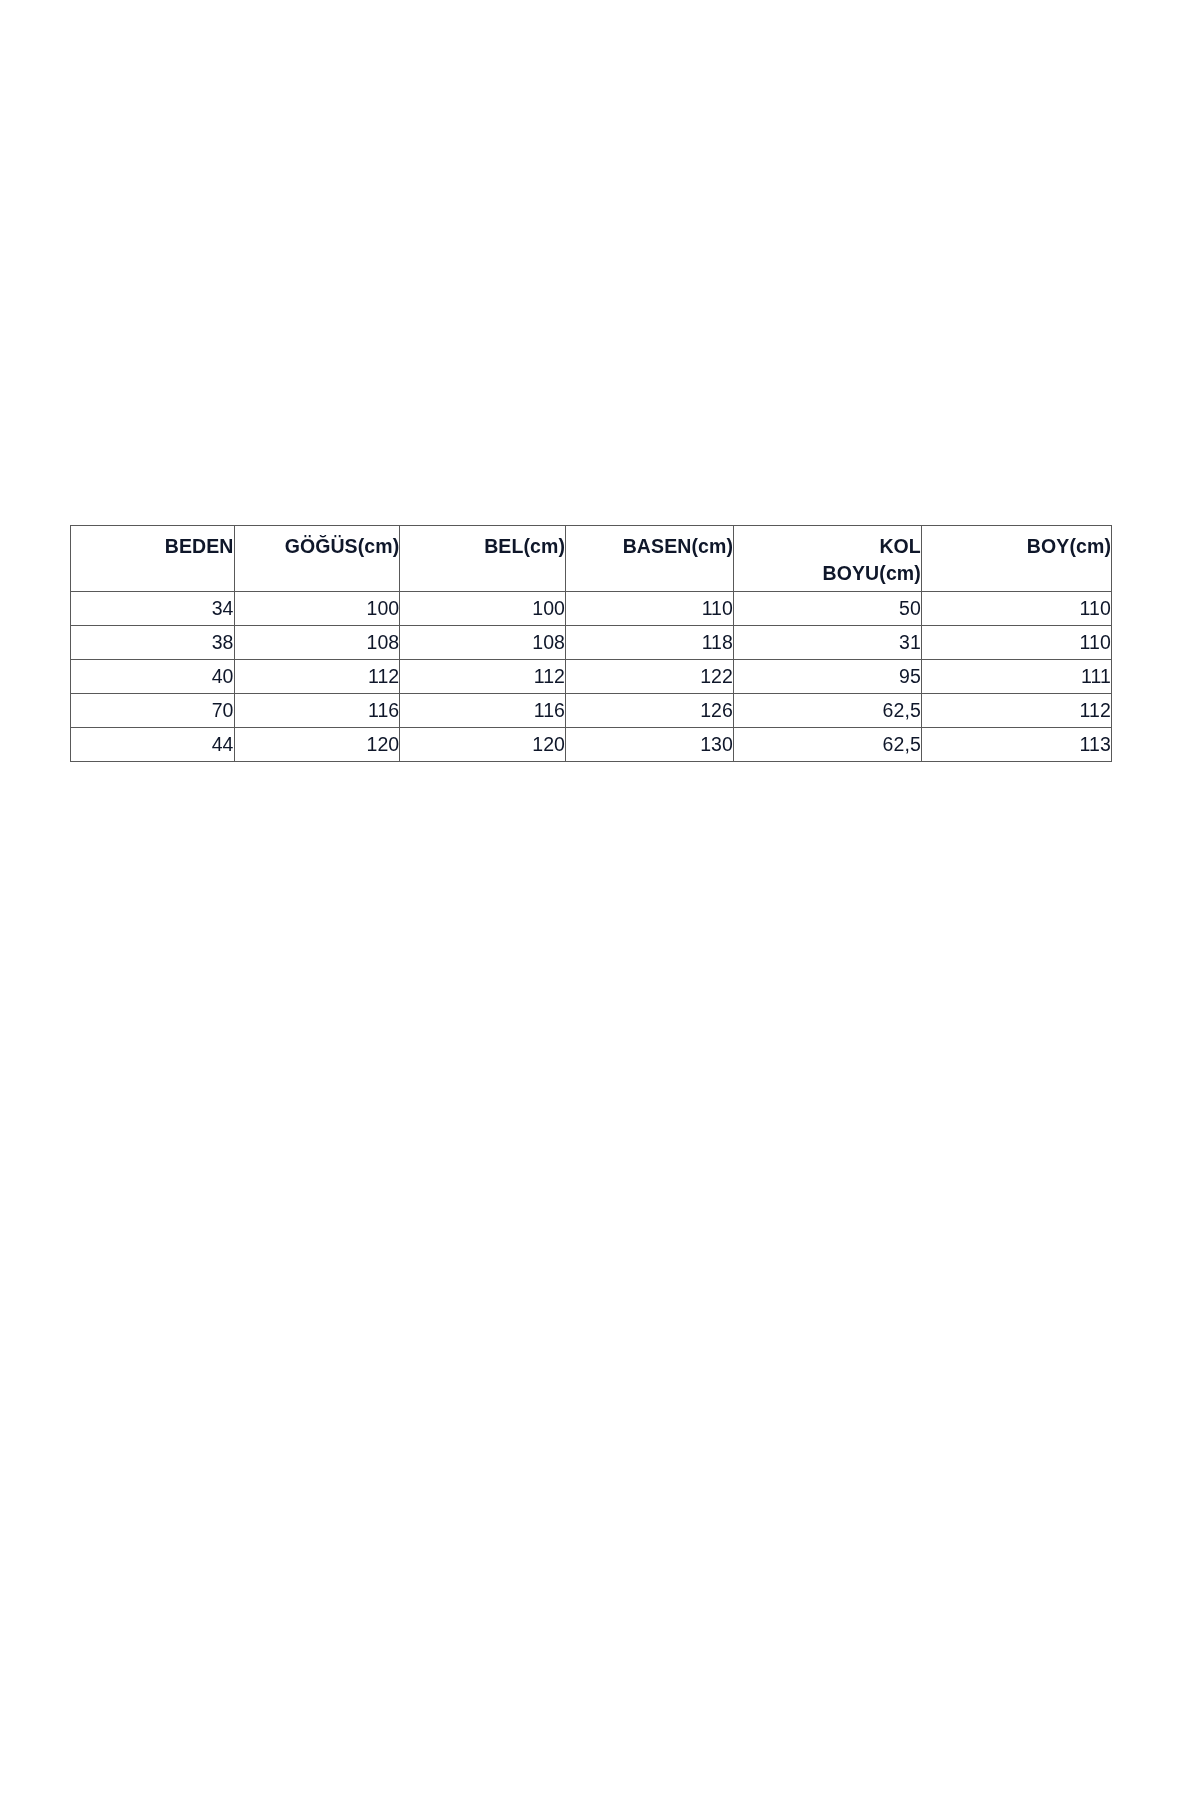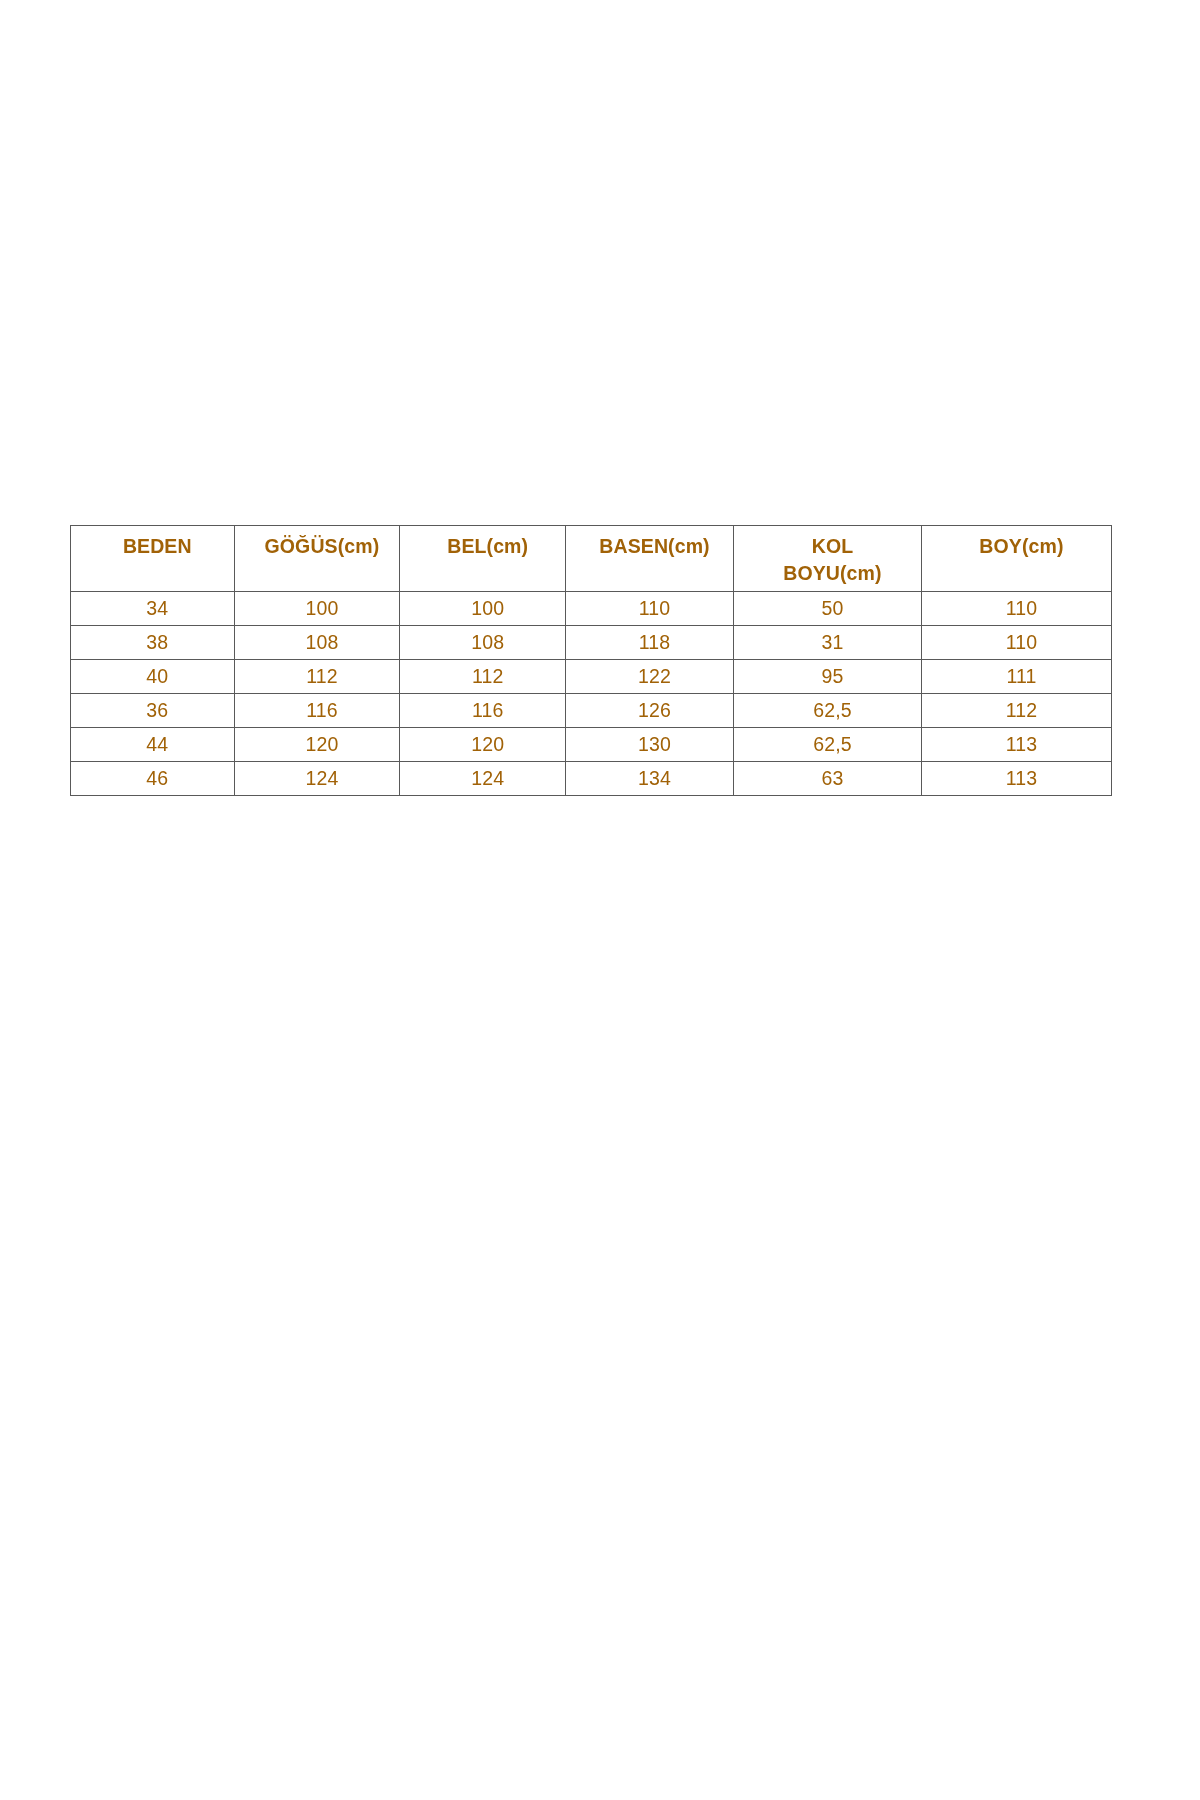--- a/index.html
+++ b/index.html
@@ -44,23 +44,23 @@
   table.size-table col.c-gogus  { width: 150px; }
   table.size-table col.c-bel    { width: 150px; }
   table.size-table col.c-basen  { width: 152px; }
   table.size-table col.c-kol    { width: 170px; }
   table.size-table col.c-boy    { width: 172px; }
 
   table.size-table th,
   table.size-table td {
     border: 1px solid #595959;
     padding: 0 0 0 10px;
-    text-align: center;
+    text-align: right;
     vertical-align: top;
-    color: #a16207;
+    color: #0f172a;
     background: #ffffff;
     box-sizing: border-box;
   }
 
   table.size-table thead th {
     height: 66px;
     font-size: 19.5px;
     font-weight: bold;
     line-height: 27px;
     padding-top: 7px;
@@ -135,39 +135,31 @@
         </tr>
         <tr>
           <td>40</td>
           <td>112</td>
           <td>112</td>
           <td>122</td>
           <td>95</td>
           <td>111</td>
         </tr>
         <tr>
-          <td>36</td>
+          <td>70</td>
           <td>116</td>
           <td>116</td>
           <td>126</td>
           <td>62,5</td>
           <td>112</td>
         </tr>
         <tr>
           <td>44</td>
           <td>120</td>
           <td>120</td>
           <td>130</td>
           <td>62,5</td>
           <td>113</td>
         </tr>
-        <tr>
-          <td>46</td>
-          <td>124</td>
-          <td>124</td>
-          <td>134</td>
-          <td>63</td>
-          <td>113</td>
-        </tr>
       </tbody>
     </table>
   </div>
 </div>
 
 </body></html>

